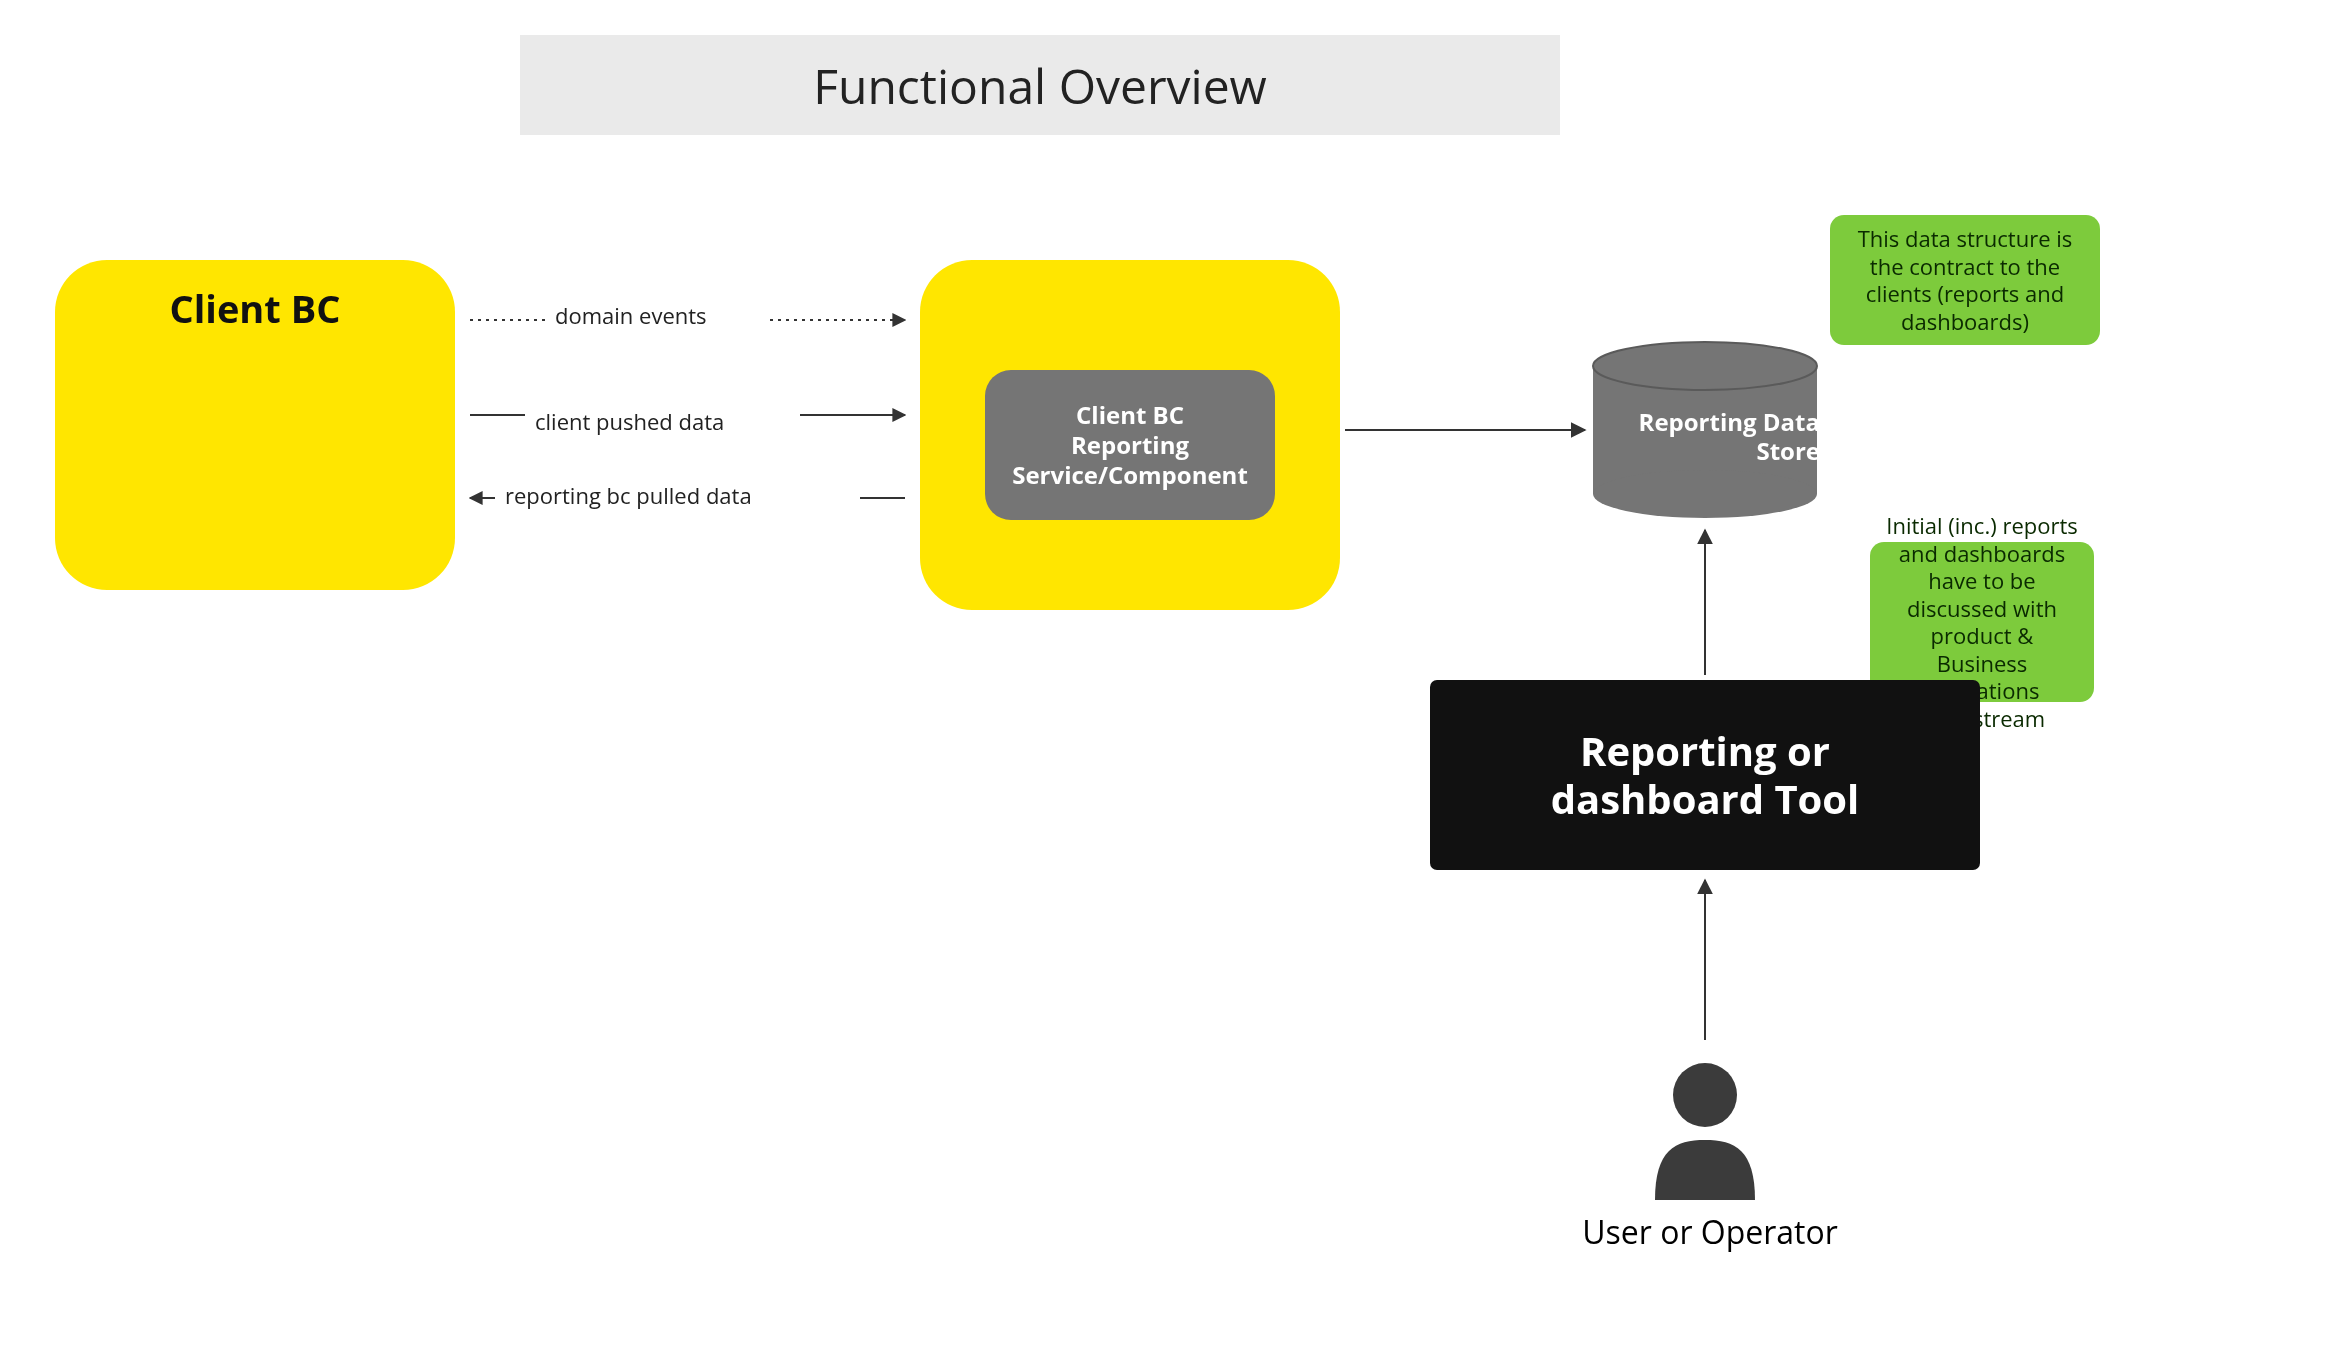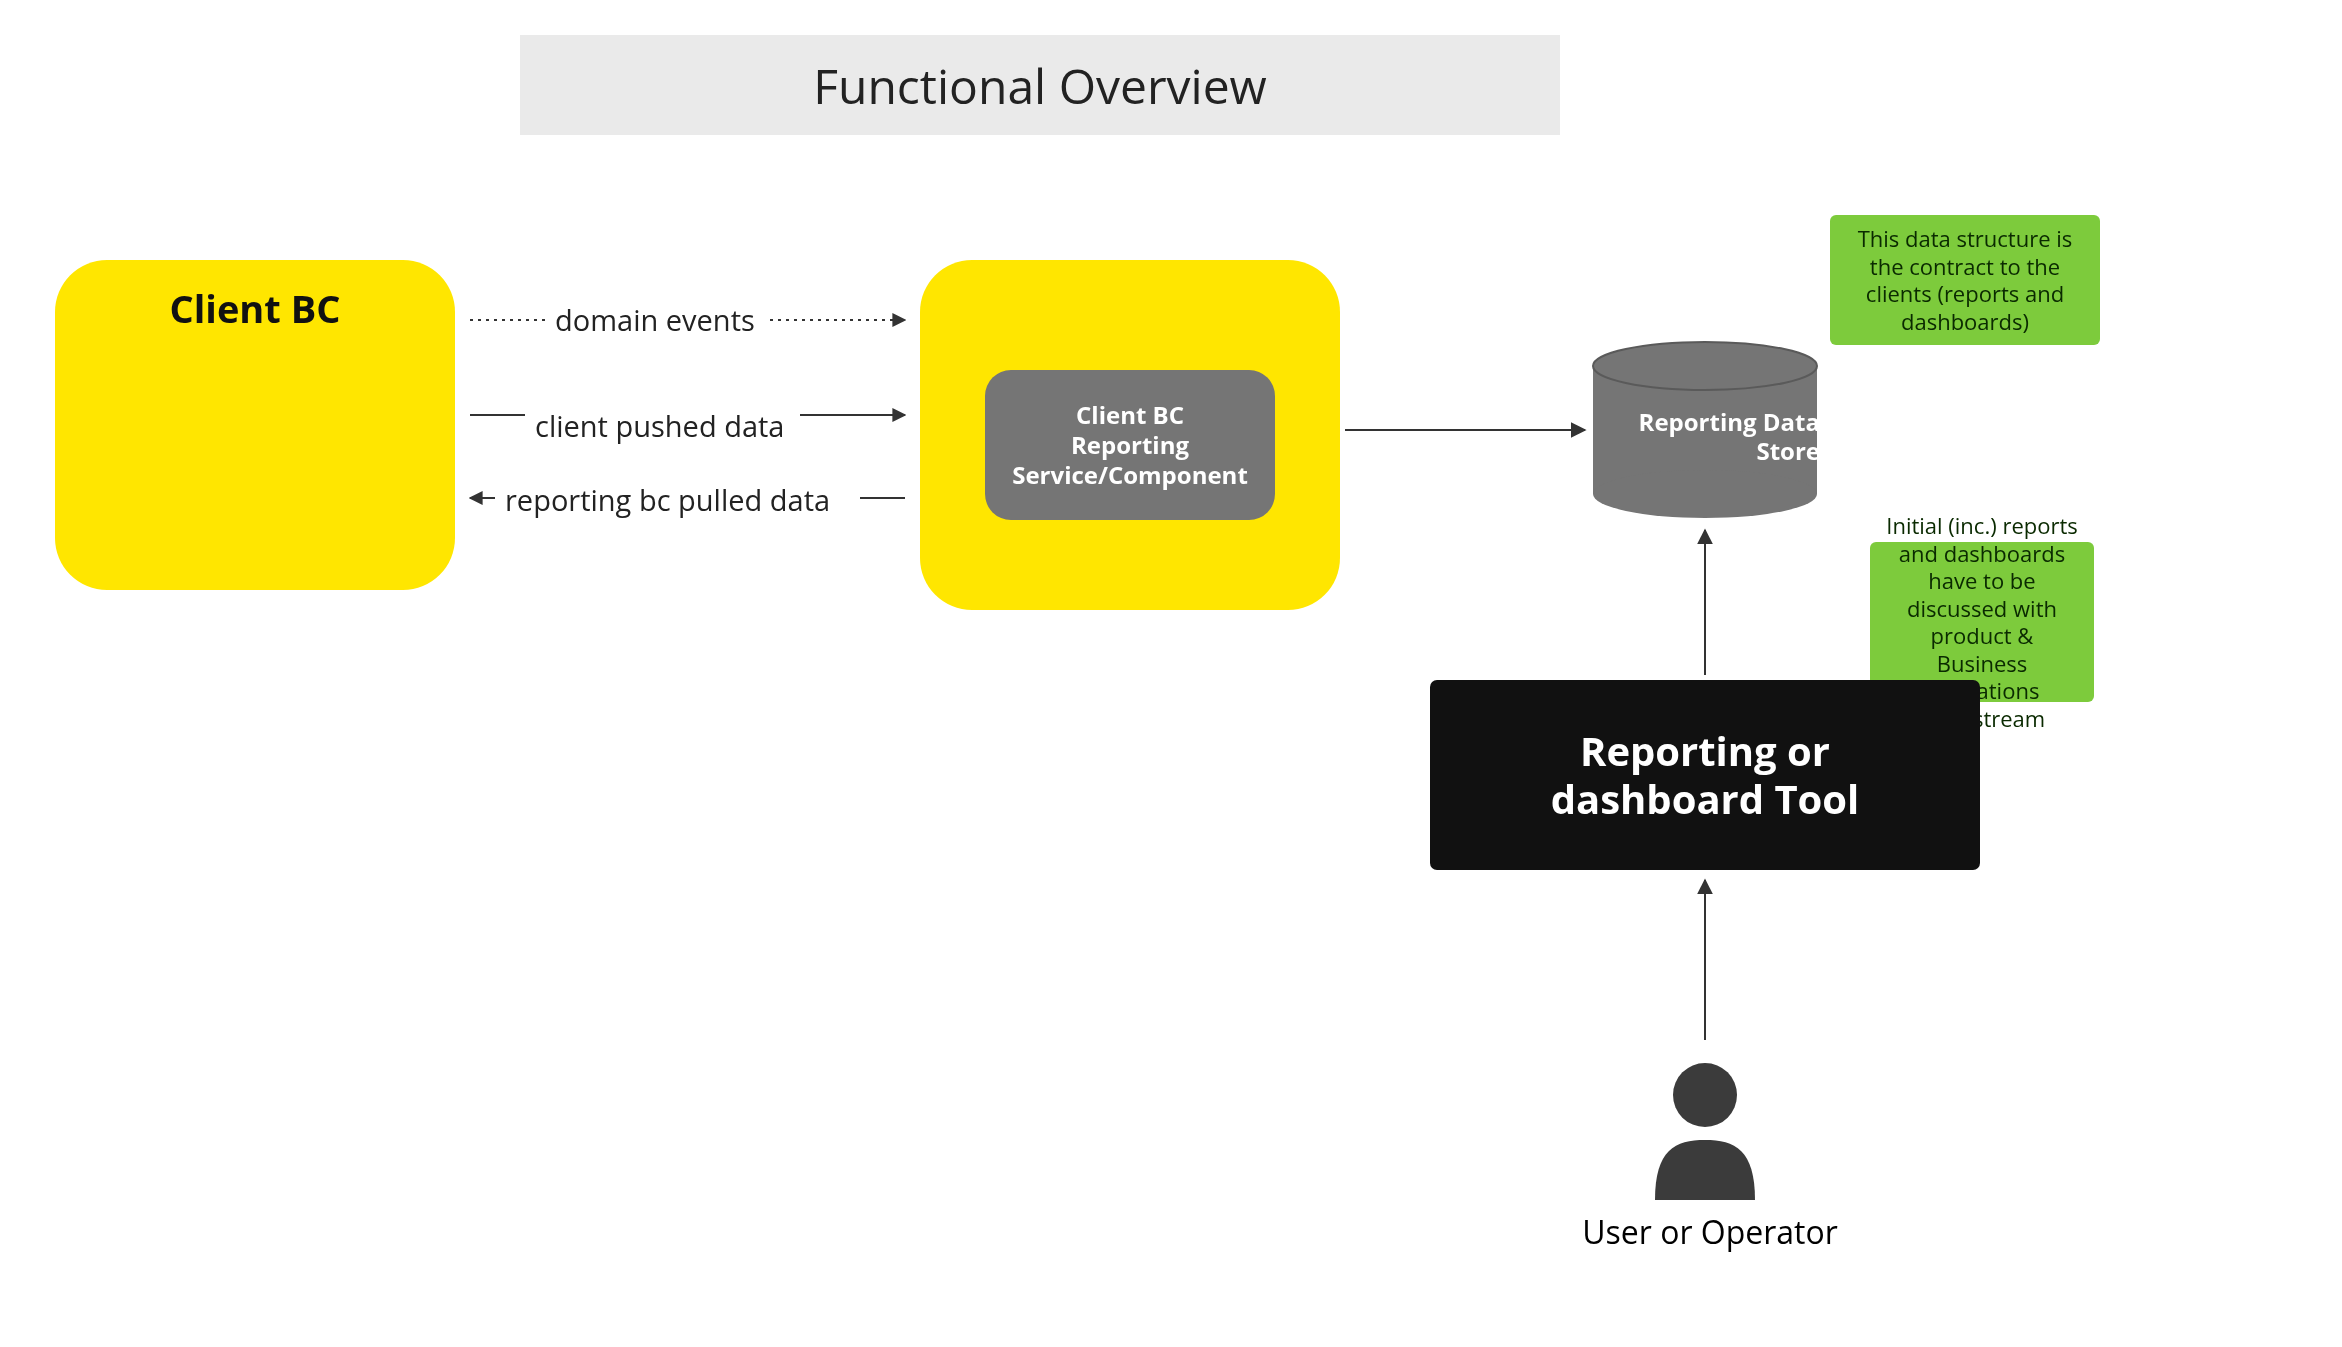--- a/index.html
+++ b/index.html
@@ -52,21 +52,21 @@
     font-weight: 700;
     font-size: 24px;
     line-height: 1.25;
     padding: 0 20px;
     box-sizing: border-box;
   }
   .note {
     position: absolute;
     background: #7dcb3c;
     color: #0a2a00;
-    border-radius: 6px;
+    border-radius: 14px;
     display: flex;
     align-items: center;
     justify-content: center;
     text-align: center;
     font-size: 22px;
     line-height: 1.25;
     padding: 12px 14px;
     box-sizing: border-box;
   }
   .black-box {
@@ -91,21 +91,21 @@
     position: absolute;
     left: 0; right: 0;
     text-align: center;
     color: #fff;
     font-weight: 700;
     font-size: 24px;
     line-height: 1.2;
   }
   .edge-label {
     position: absolute;
-    font-size: 29px;
+    font-size: 22px;
     color: #222;
     background: transparent;
     text-align: center;
     white-space: nowrap;
   }
   .user-caption {
     position: absolute;
     font-size: 32px;
     color: #000000;
     text-align: center;

